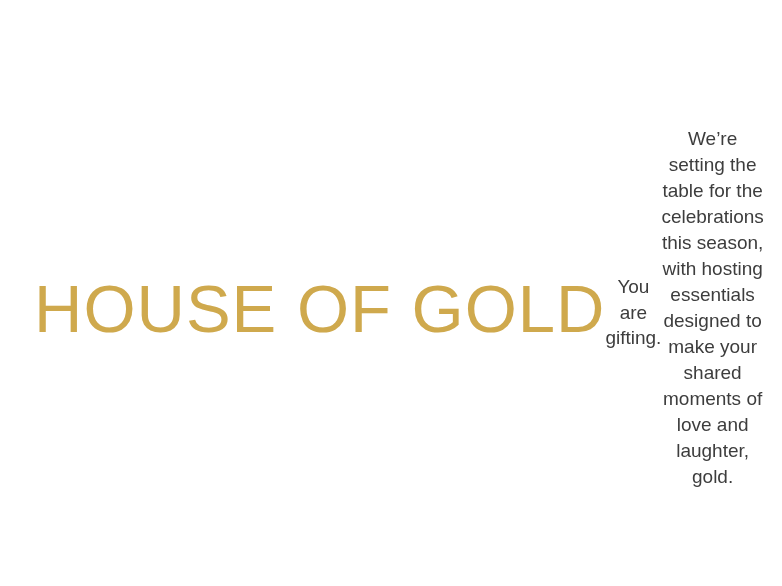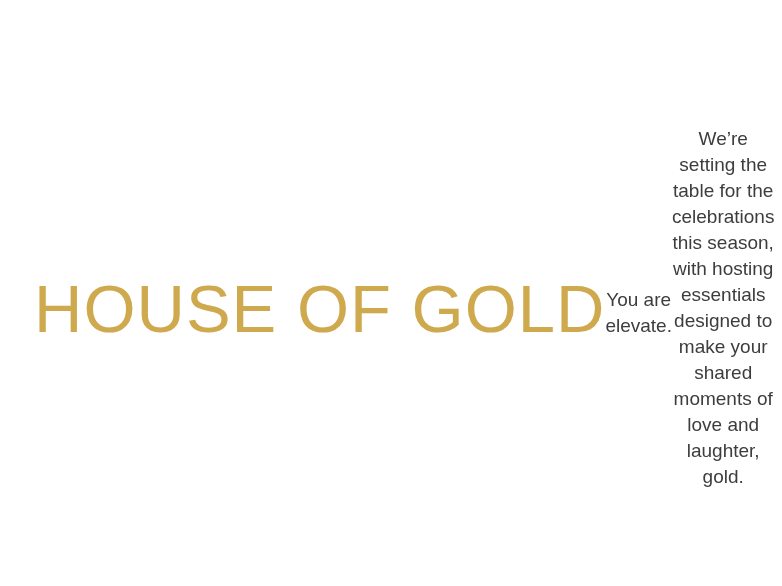--- a/index.html
+++ b/index.html
@@ -49,20 +49,20 @@
     margin-top: 10px;
   }
 </style>
 </head>
 <body>
 
 <div class="page">
 
   <h1 class="headline">HOUSE OF GOLD</h1>
 
-  <p class="invite">You are elevate.</p>
+  <p class="invite">You are gifting.</p>
 
   <p class="para">We’re setting the table for the celebrations this season,<br>with hosting essentials designed to make your shared moments of love and laughter, gold.</p>
 
 
 
 
 </div>
 
 </body></html>

